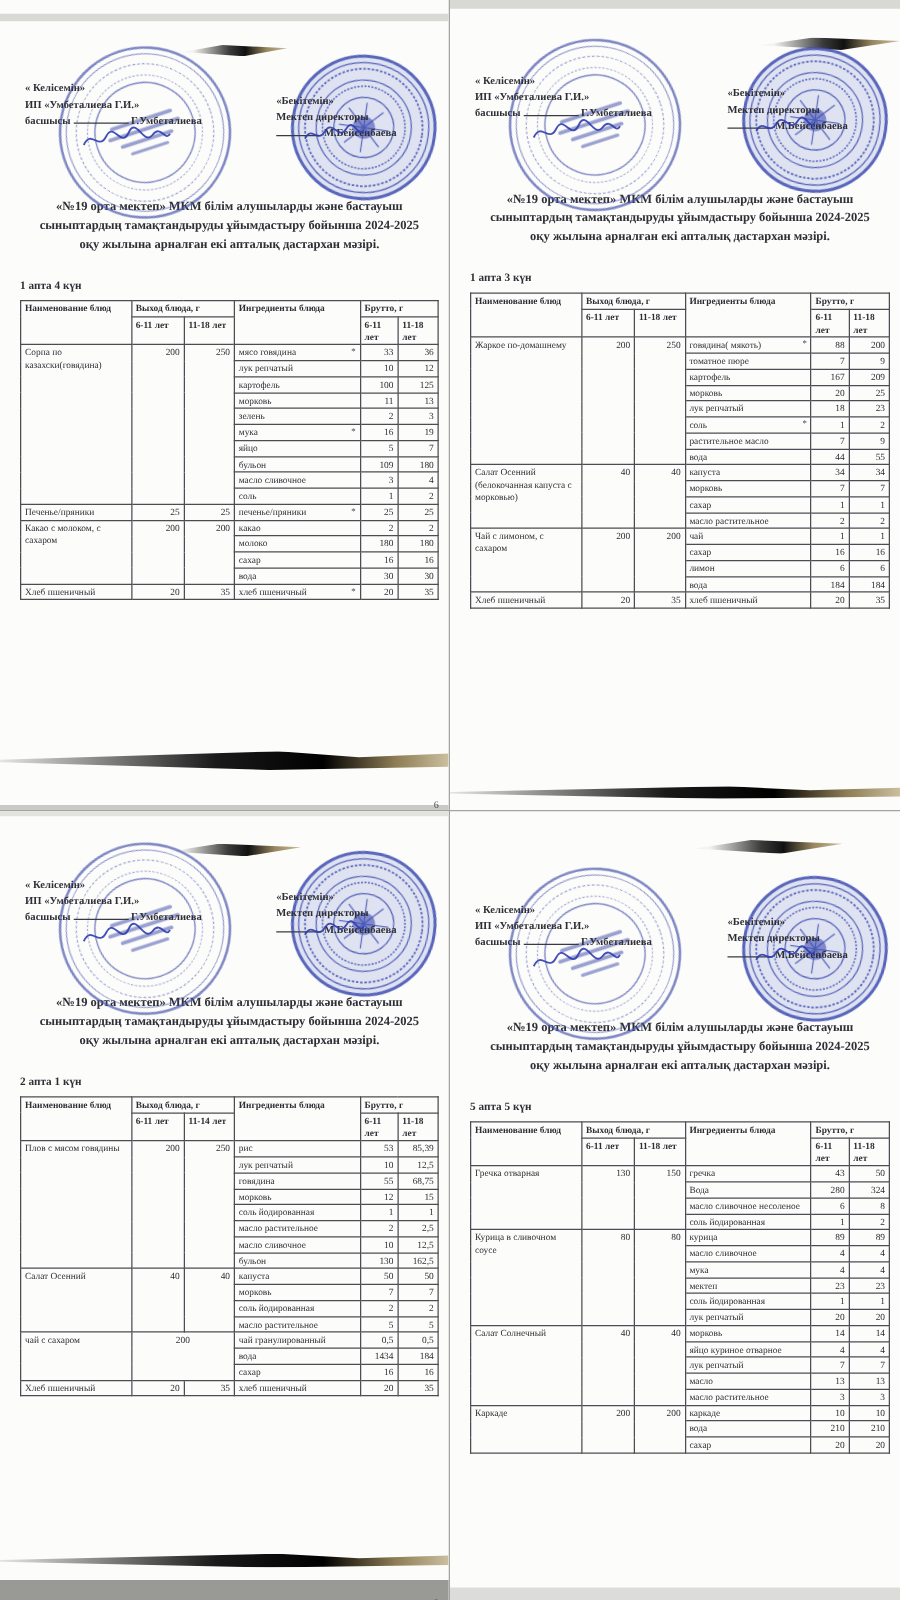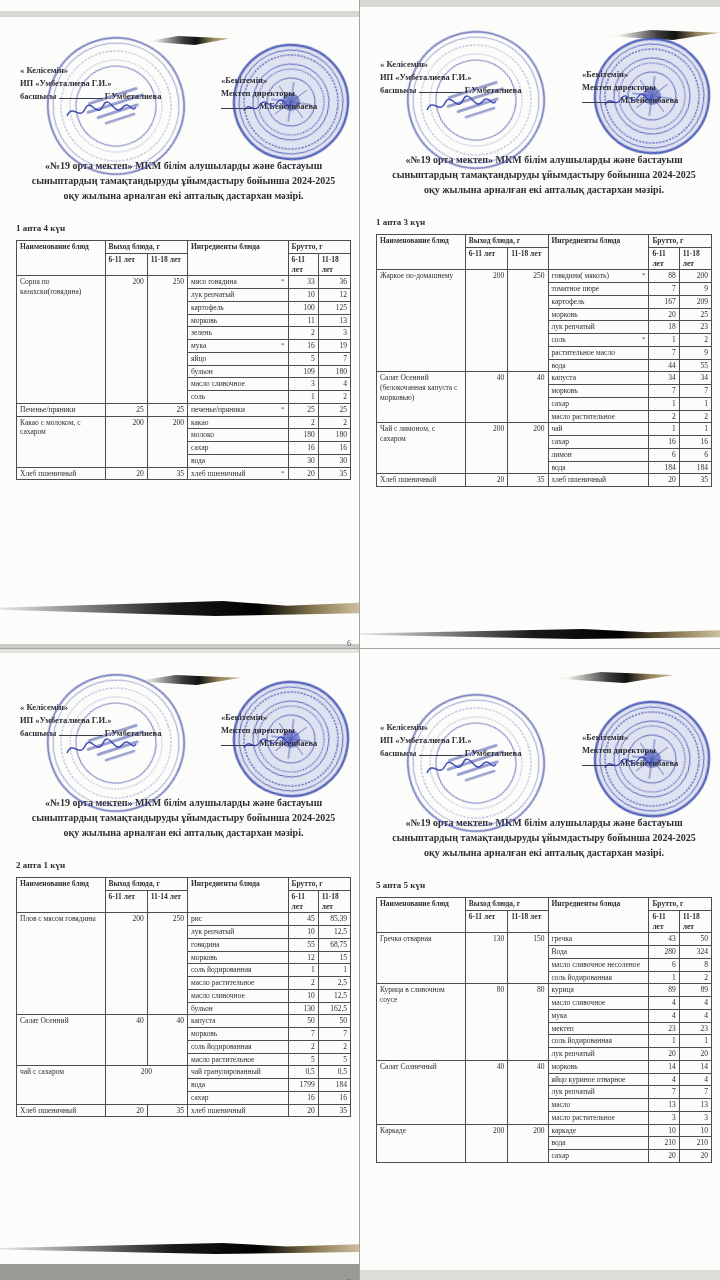--- a/index.html
+++ b/index.html
@@ -569,21 +569,21 @@
           <th>6-11 лет</th>
           <th>11-18 лет</th>
         </tr>
       </thead>
       <tbody>
             <tr>
               <td class="col-name" rowspan="8">Плов с мясом говядины</td>
               <td class="num" rowspan="8">200</td>
               <td class="num" rowspan="8">250</td>
               <td>рис</td>
-              <td class="num">45</td>
+              <td class="num">53</td>
               <td class="num">85,39</td>
             </tr>
             <tr>
               <td>лук репчатый</td>
               <td class="num">10</td>
               <td class="num">12,5</td>
             </tr>
             <tr>
               <td>говядина</td>
               <td class="num">55</td>
@@ -639,21 +639,21 @@
             </tr>
             <tr>
               <td class="col-name" rowspan="3">чай с сахаром</td>
               <td class="num" colspan="2" rowspan="3" style="text-align: center;">200</td>
               <td>чай гранулированный</td>
               <td class="num">0,5</td>
               <td class="num">0,5</td>
             </tr>
             <tr>
               <td>вода</td>
-              <td class="num">1799</td>
+              <td class="num">1434</td>
               <td class="num">184</td>
             </tr>
             <tr>
               <td>сахар</td>
               <td class="num">16</td>
               <td class="num">16</td>
             </tr>
             <tr>
               <td class="col-name" rowspan="1">Хлеб пшеничный</td>
               <td class="num" rowspan="1">20</td>

